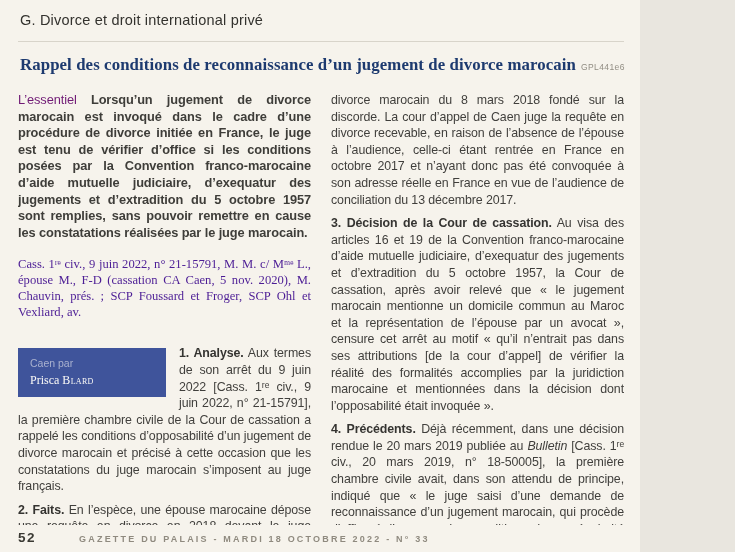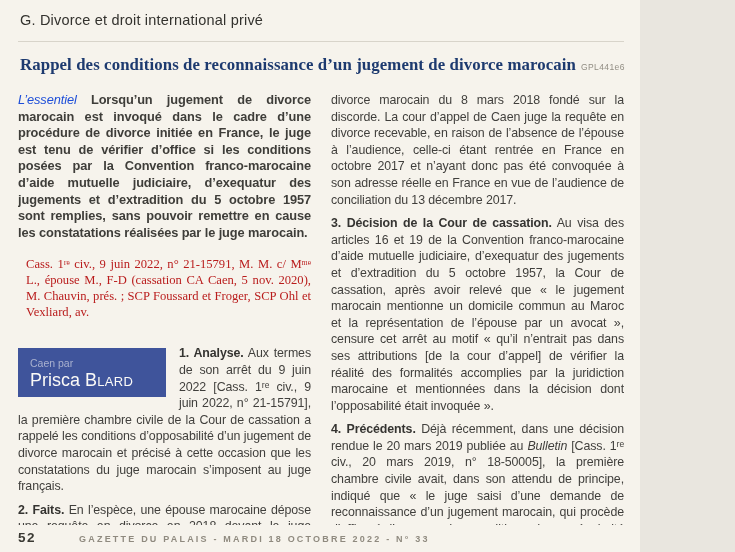--- a/index.html
+++ b/index.html
@@ -57,54 +57,54 @@
     hyphens:auto;
     letter-spacing:-.1px;
   }
   .essentiel{
     font-weight:700;
     font-size:12.8px;
     color:#3e3d39;
     margin:0;
   }
   .essentiel-label{
-    color:#1d4ed8;
+    color:#701a75;
     font-weight:400;
-    font-style:italic;
   }
   .case-citation{
     font-family:"Liberation Serif","DejaVu Serif",serif;
     font-size:12.6px;
     line-height:16px;
-    color:#b91c1c;
+    color:#4c1d95;
     letter-spacing:0;
-    margin:15px 0 0 8px;
+    margin:15px 0 0 0;
   }
   .note-wrap{margin-top:25px;}
   .note-wrap::after{content:"";display:block;clear:both;}
   .note-box{
     float:left;
     width:148px;
     box-sizing:border-box;
     background:#3f549b;
     padding:9px 8px 8px 12px;
     margin:3px 13px 4px 0;
     text-align:left;
     letter-spacing:0;
   }
   .note-intro{
     font-size:10.5px;
     color:#a9b1cf;
     line-height:13px;
   }
   .note-author{
-    font-size:18px;
+    font-size:12px;
     color:#fbfaf7;
     line-height:17px;
     margin-top:2px;
+    font-family:Liberation Serif, serif;
   }
   .note-author .lastname{font-variant:small-caps;letter-spacing:.3px;}
   .note-role{
     font-size:10.5px;
     color:#c4c9dd;
     line-height:13.5px;
     margin-top:2px;
   }
   .para{margin:7px 0 0 0;}
   .para:first-child{margin-top:0;}

